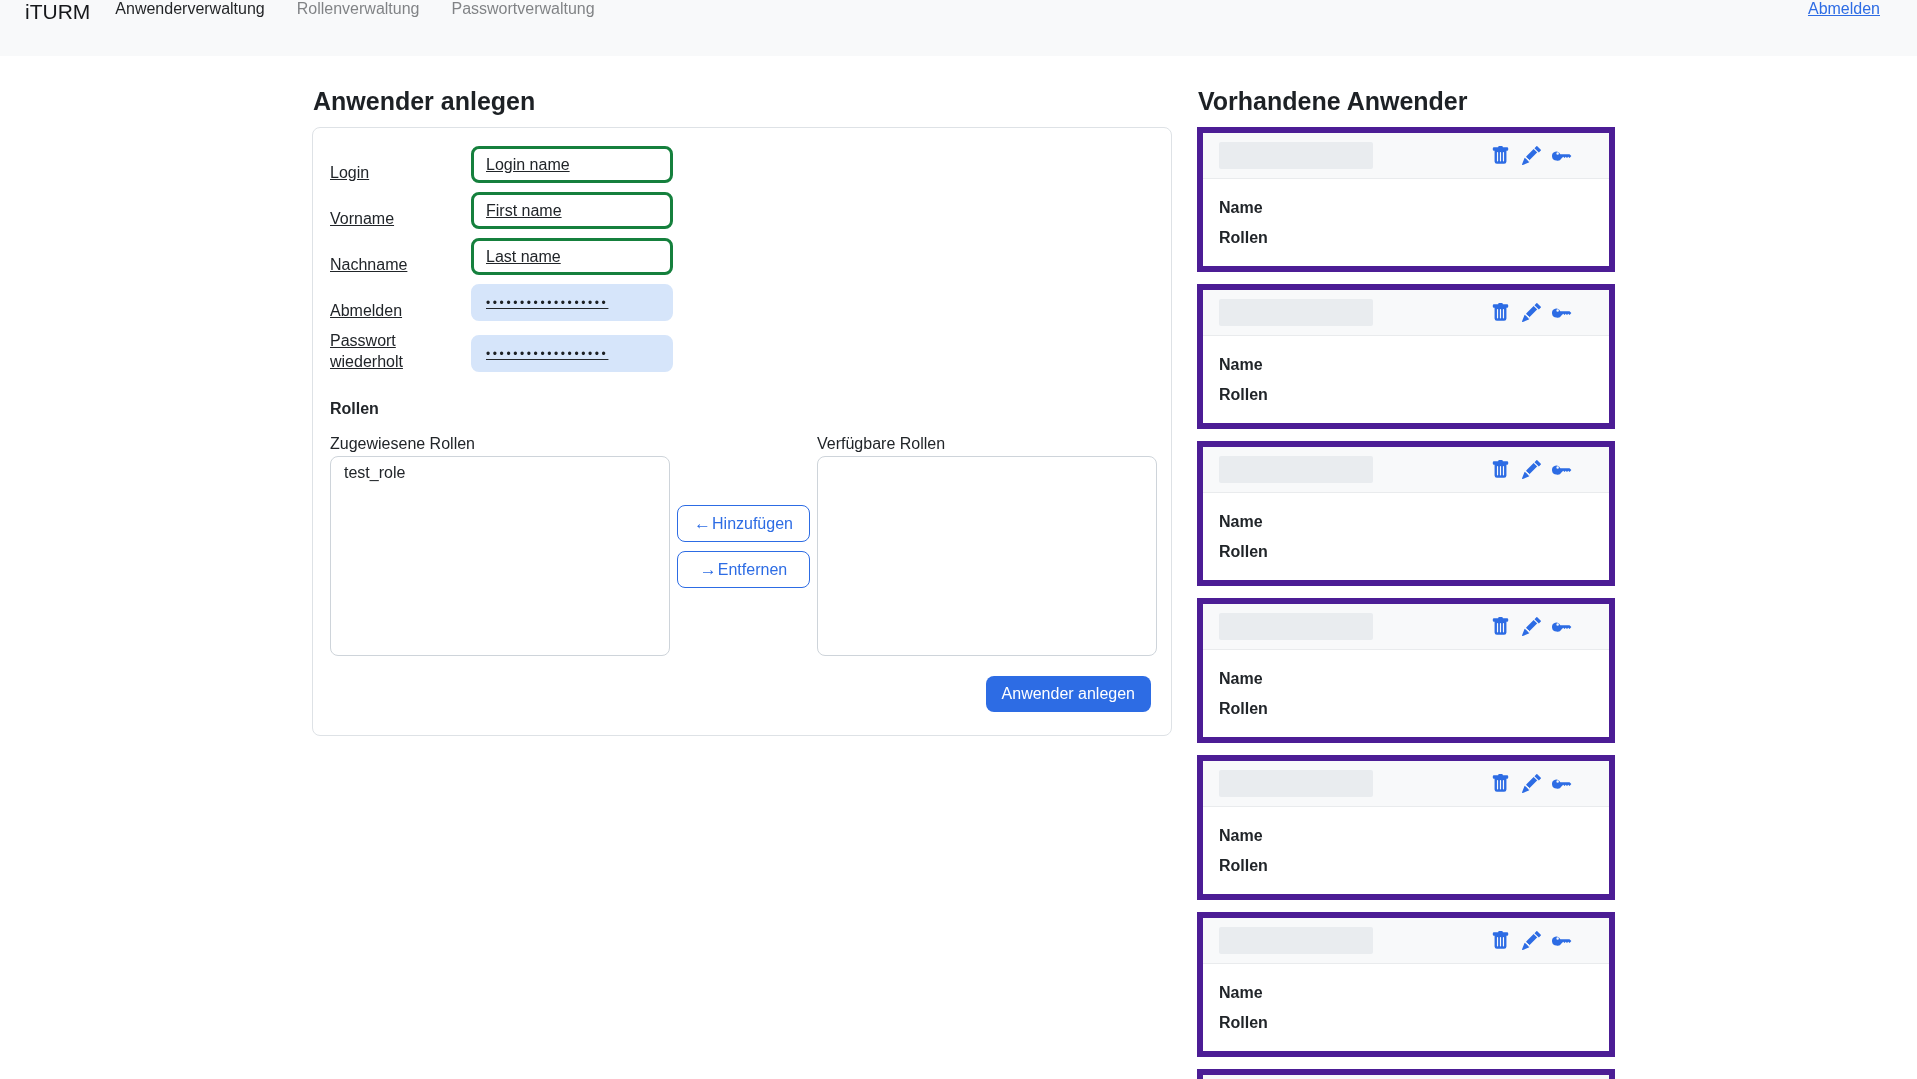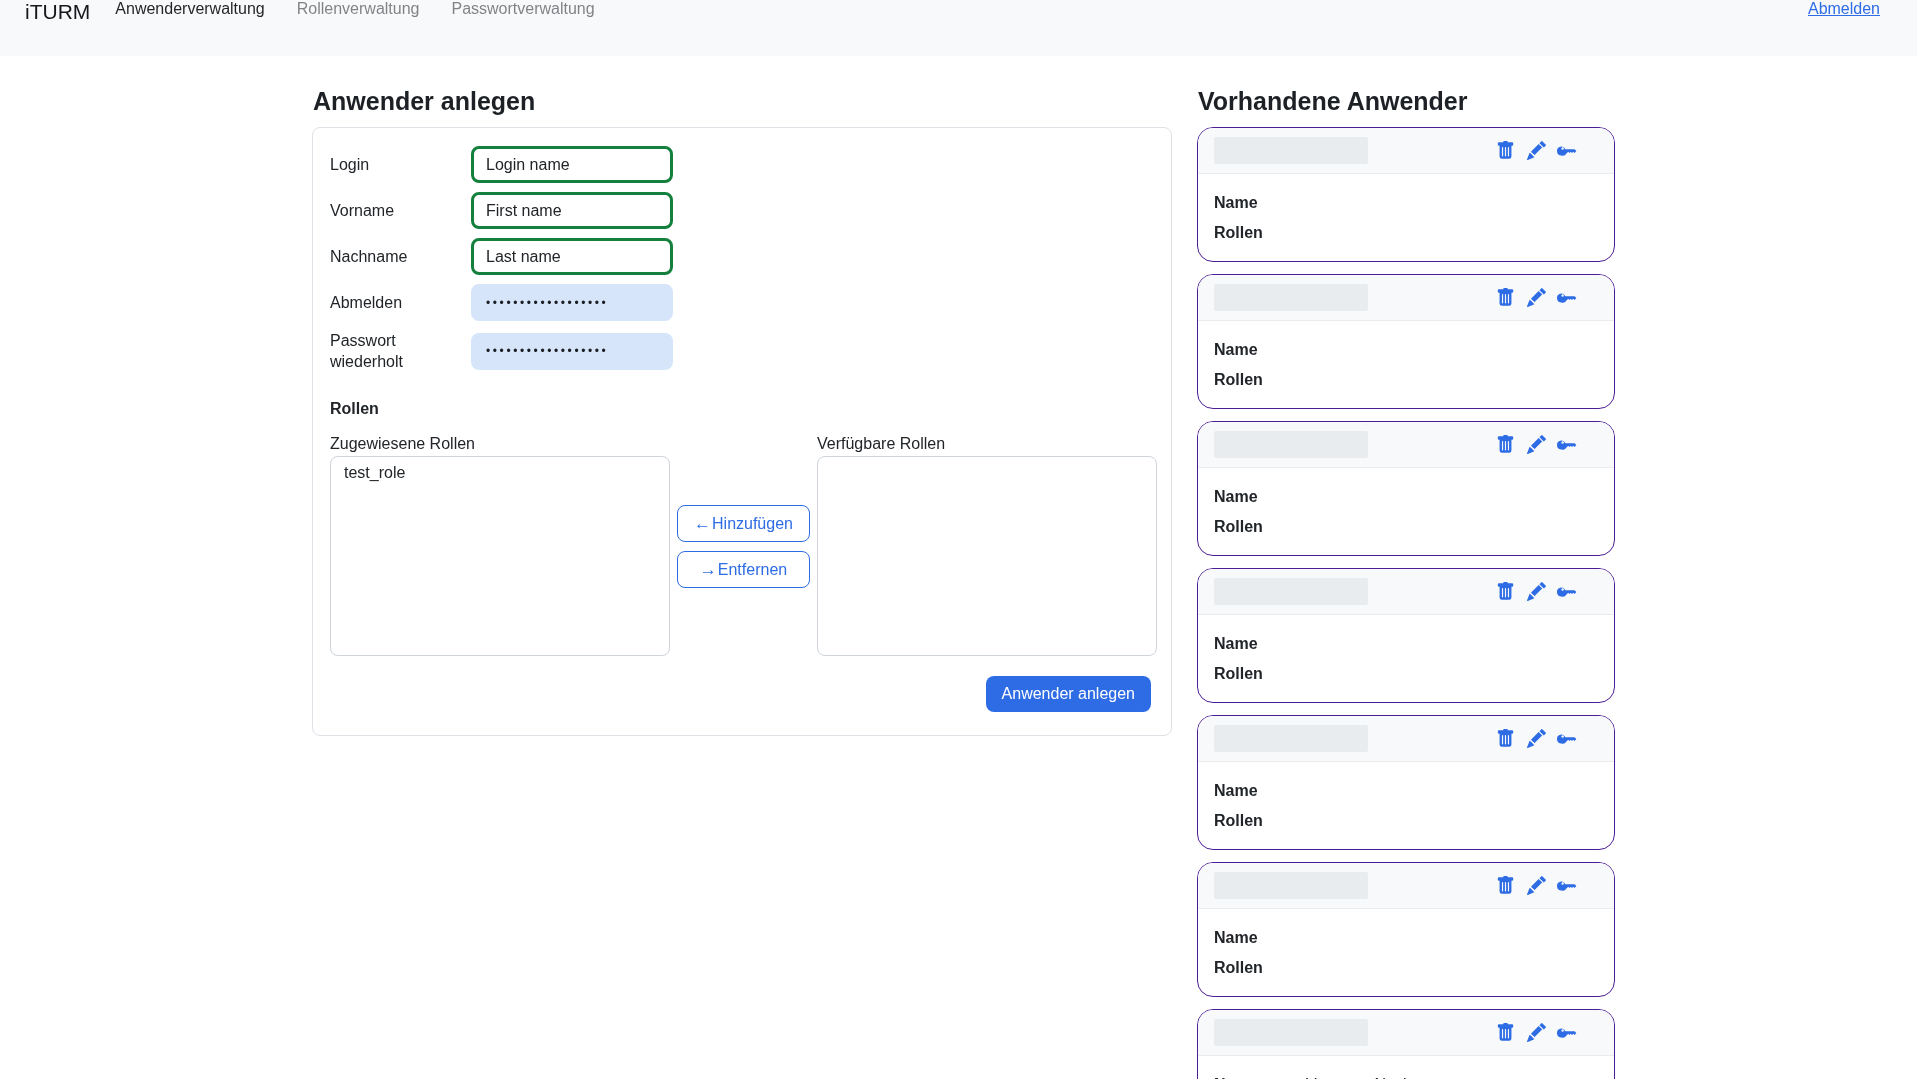--- a/index.html
+++ b/index.html
@@ -25,21 +25,21 @@
   .main { display:flex; align-items:flex-start; padding:30px 0 0 312px; gap:25px; }
   .section-title { font-size:25px; font-weight:600; line-height:30px; margin:0 0 11px 1px; color:#1d2125; }
   .left-col { width:860px; }
   .right-col { width:418px; }
 
   
   .form-card {
     border:1px solid #dee2e6; border-radius:8px; background:#fff;
     padding:18px 20px 23px 17px; width:860px;
   }
-  .frow { display:flex; align-items:center; margin-bottom:9px; }
+  .frow { display:flex; align-items:flex-end; margin-bottom:9px;text-decoration:underline; }
   .flabel { flex:0 0 141px; padding-right:22px; line-height:21px; }
   .tinput {
     width:202px; height:37px; border:3px solid #15803d; border-radius:8px;
     padding:0 12px; font:inherit; color:#212529; background:#fff; outline:none;
   }
   .pwinput {
     background:#d6e5fa; border-color:#d6e5fa;
     font-size:12px; letter-spacing:2.6px; color:#1b1f23;
   }
   .rollen-title { font-weight:700; margin:28px 0 14px; }
@@ -59,21 +59,21 @@
   }
   .transfer-btn .arrow { font-size:17px; line-height:1; }
   .submit-row { display:flex; justify-content:flex-end; margin-top:20px; }
   .submit-btn {
     background:#2d6ce4; color:#fff; border:none; border-radius:8px;
     height:36px; padding:0 16px; font:inherit; cursor:pointer;
   }
 
   
   .user-card {
-    border:1px solid #4c1d95; border-radius:16px; background:#fff;
+    border:6px solid #4c1d95; border-radius:0; background:#fff;
     margin-bottom:12px; overflow:hidden;
   }
   .uc-header {
     background:#f8f9fa; border-bottom:1px solid #e9ebed; height:46px;
     display:flex; align-items:center; justify-content:space-between; padding:0 16px;
   }
   .skeleton { width:154px; height:27px; background:#e9ecef; border-radius:2px; }
   .uc-actions { display:flex; align-items:center; gap:9px; margin-right:20px; }
   .icon-btn {
     background:none; border:none; padding:0; margin:0; cursor:pointer;

